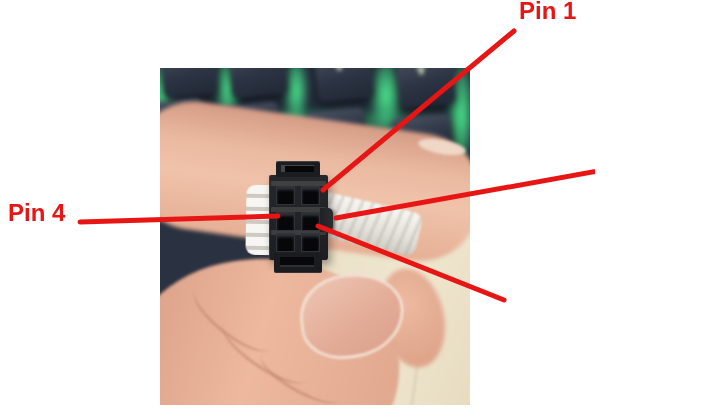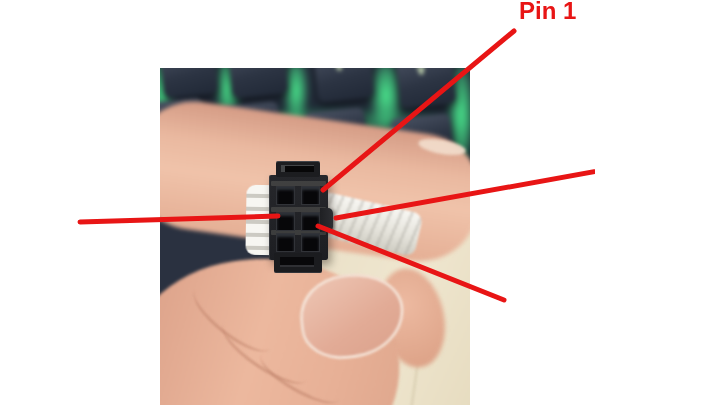--- a/index.html
+++ b/index.html
@@ -183,14 +183,15 @@
   </div>
 
   <svg class="lines" viewBox="0 0 720 416">
     <line x1="514" y1="31" x2="323" y2="190"></line>
     <line x1="654" y1="161" x2="336" y2="218"></line>
     <line x1="80" y1="222" x2="278" y2="216"></line>
     <line x1="318" y1="226" x2="504" y2="300"></line>
   </svg>
 
   <div class="ann-label lab-pin1">Pin 1</div>
+  <div class="ann-label lab-pin4">Pin 4</div>
 
 </div>
 
 </body></html>

